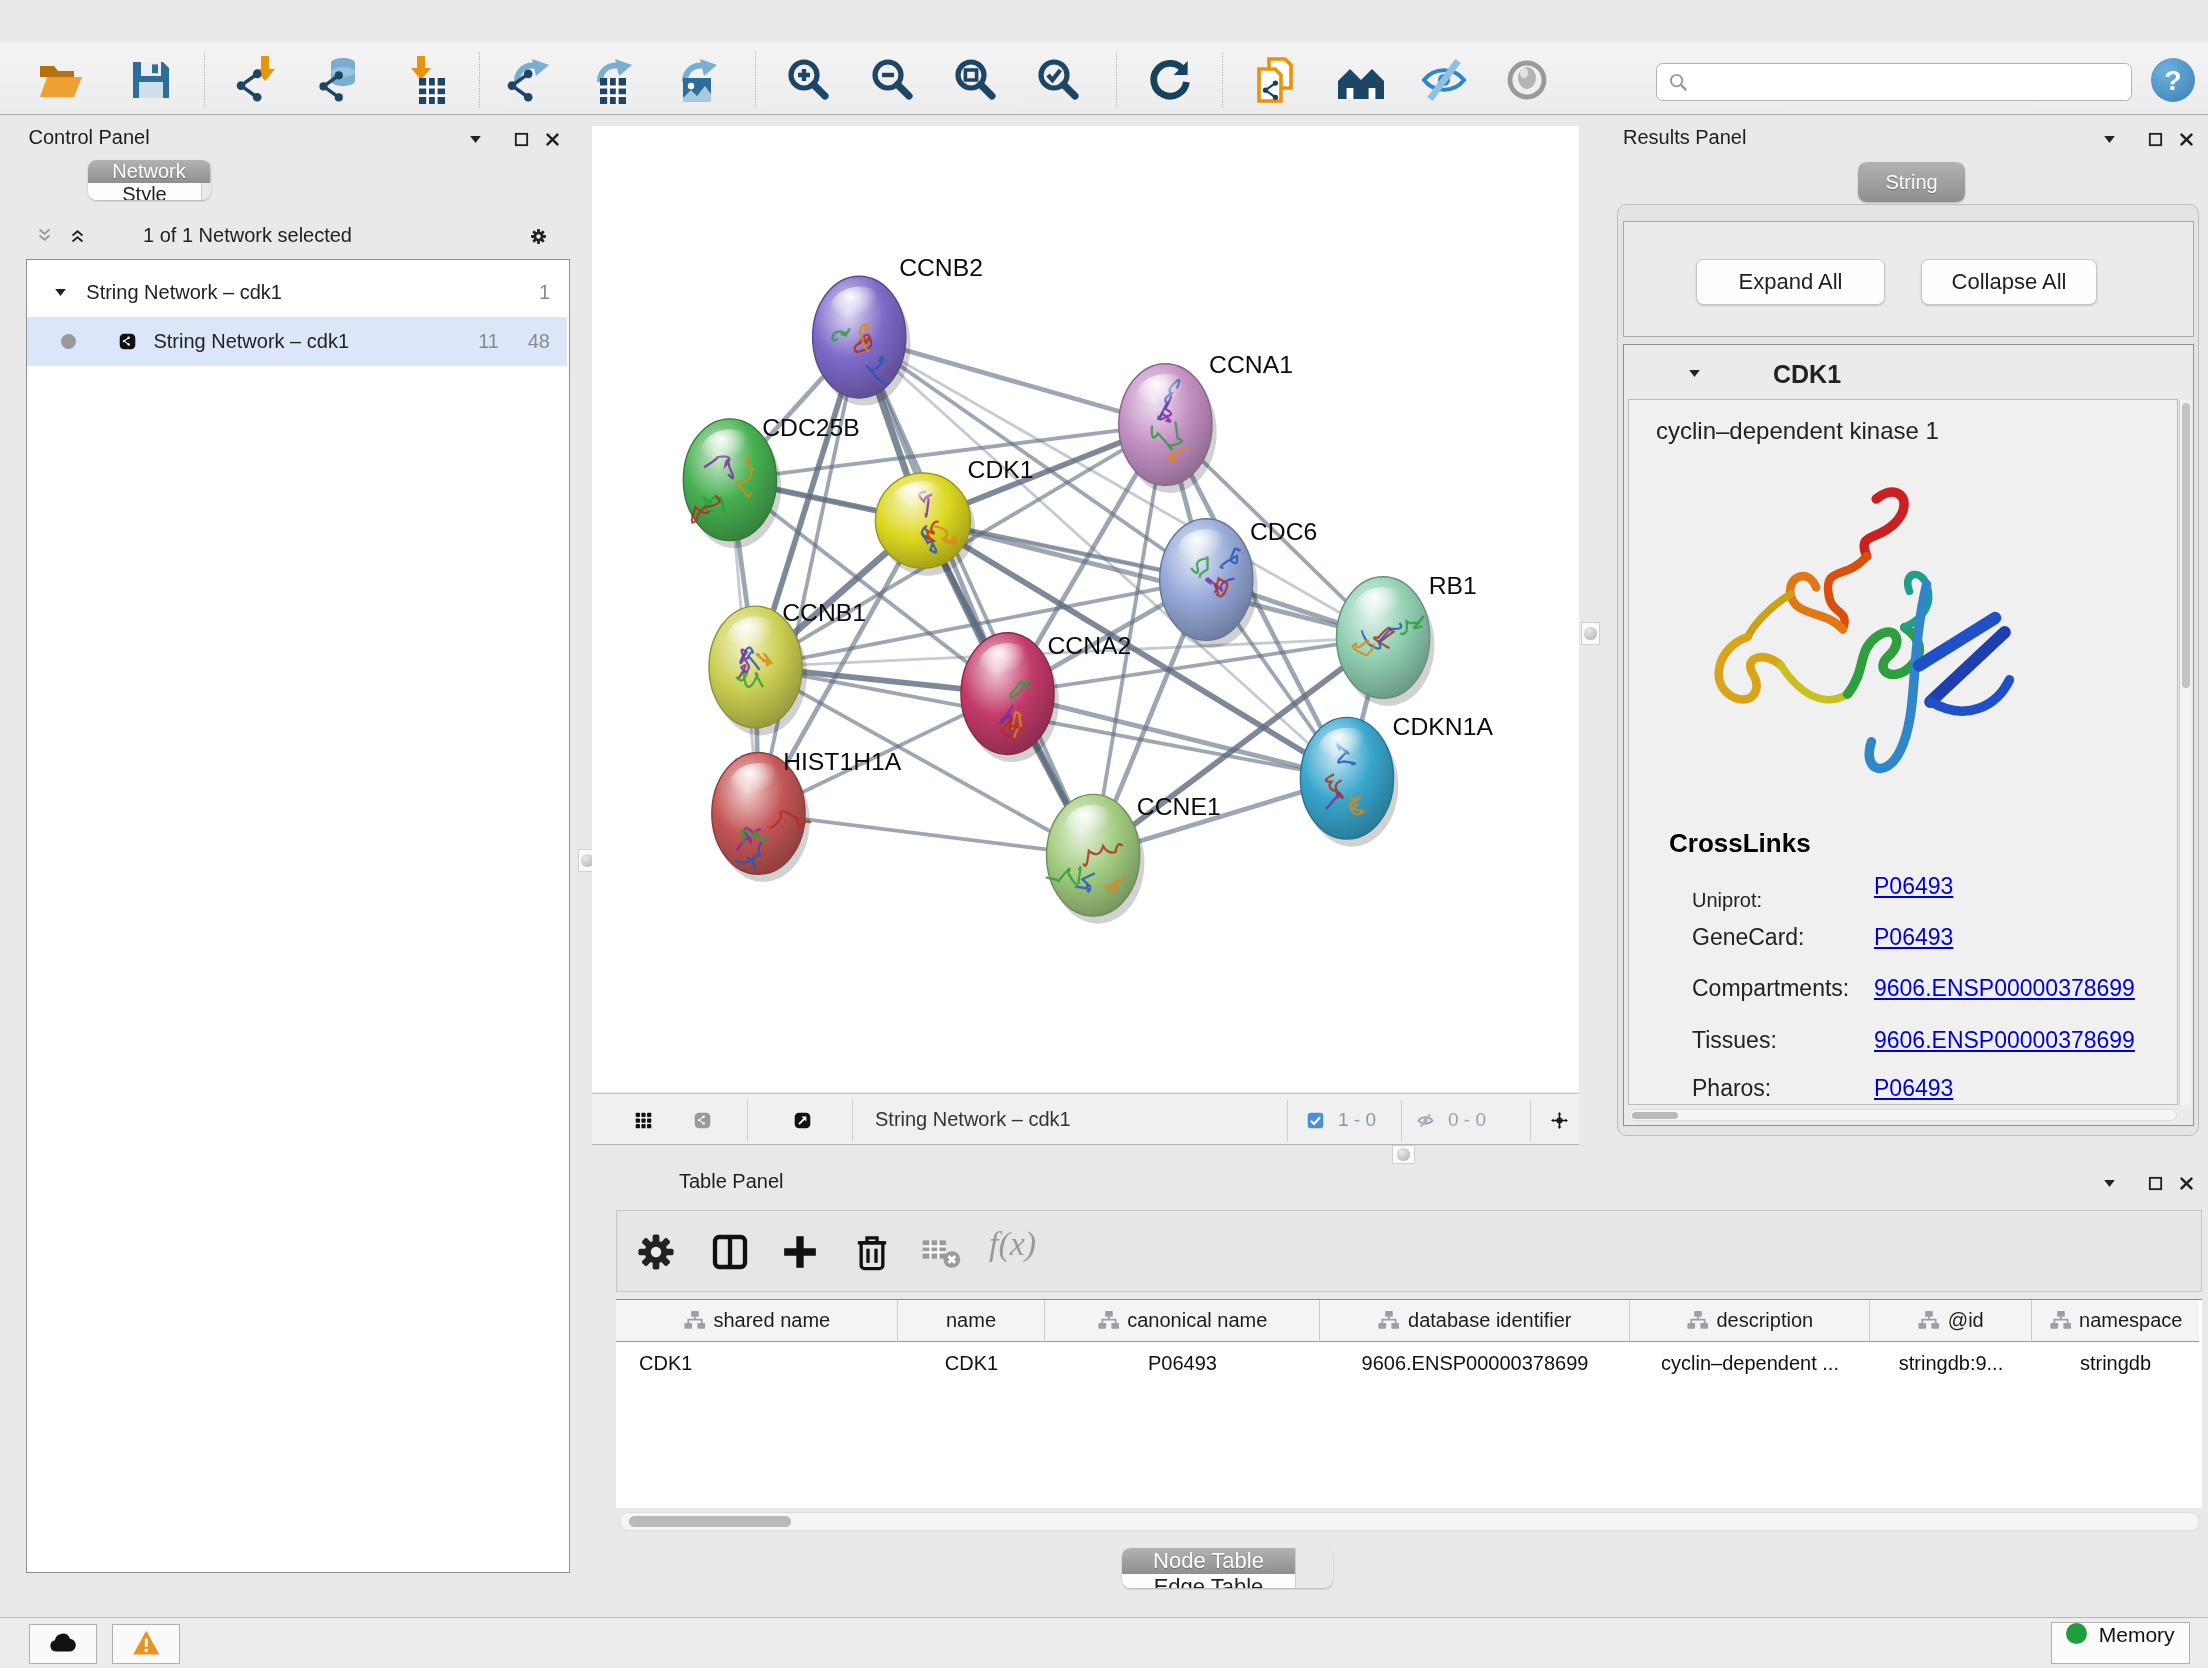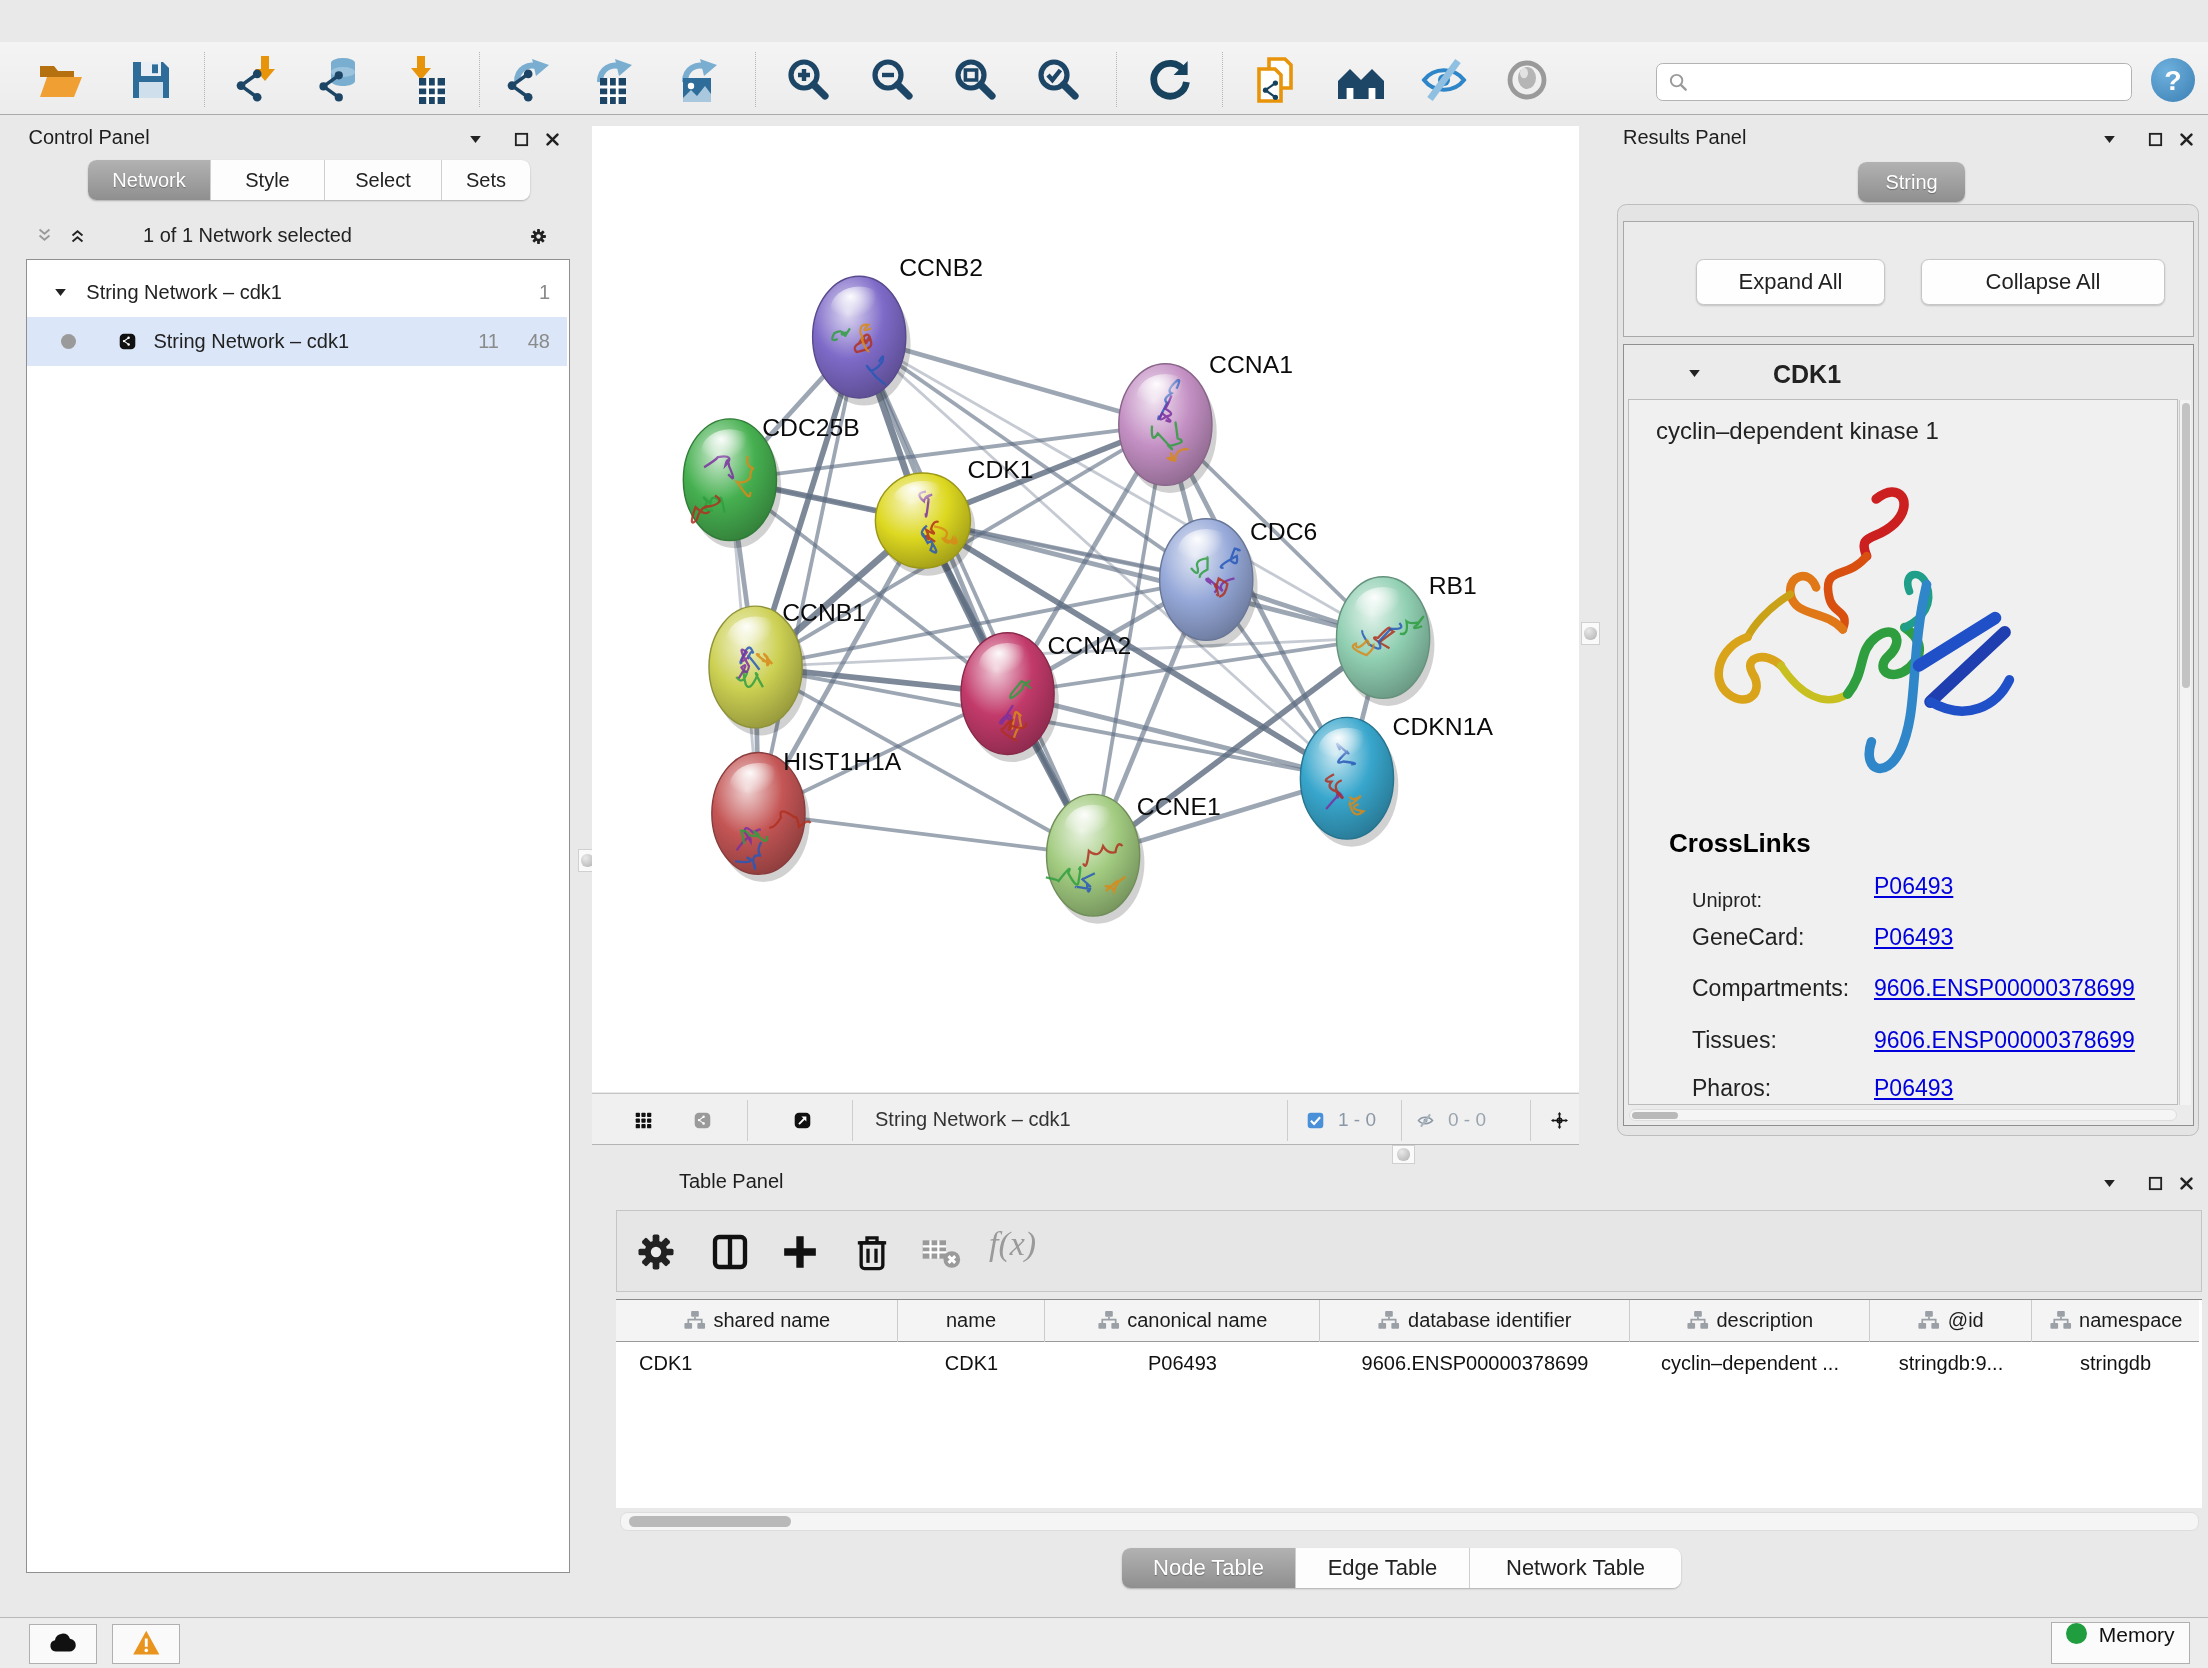--- a/index.html
+++ b/index.html
@@ -27,21 +27,21 @@
            background:radial-gradient(circle at 35% 30%,#6fb1dd,#3a7fb5);color:#fff;font-size:28.5px;
            font-weight:bold;display:flex;align-items:center;justify-content:center;}
 
   
   .phdr{font-size:20px;color:#1d1d1d;}
   .picon{position:absolute;width:25px;height:25px;display:flex;align-items:center;justify-content:center;}
   .picon svg{width:17px;height:17px;}
 
   
   .tabrow{position:absolute;display:flex;height:40px;border-radius:8.6px;overflow:hidden;
-          box-shadow:0 1px 1.9px rgba(0,0,0,.25);}
+          box-shadow:0 1px 1.9px rgba(0,0,0,.25);flex-direction:column;}
   .tab{height:40px;display:flex;align-items:center;justify-content:center;font-size:20px;
        background:#fdfdfd;color:#222;border-right:1px solid #cfcfcf;}
   .tab:last-child{border-right:none;}
   .tab.sel{background:linear-gradient(#b2b2b2,#8f8f8f);color:#fff;text-shadow:0 1px 1px rgba(0,0,0,.3);}
 
   
   .cp-list{left:26px;top:259px;width:544px;height:1314px;background:#fff;border:1.9px solid #8f8f8f;}
   .treerow{position:absolute;left:0;width:540px;height:49px;display:flex;align-items:center;font-size:20px;}
   .treerow.sel{background:#dbe7f8;}
   .num{color:#8a8a8a;}
@@ -666,21 +666,21 @@
       </svg>
     </span>
 
   <div class="tabrow" style="left:1858px;top:162px">
     <div class="tab sel" style="width:107px">String</div>
   </div>
 
   <div class="abs rp-outer"></div>
   <div class="abs rp-exbox"></div>
   <div class="rbtn" style="left:1696px;width:189px">Expand All</div>
-  <div class="rbtn" style="left:1921px;width:244px">Collapse All</div>
+  <div class="rbtn" style="left:1921px;width:176px">Collapse All</div>
 
   <div class="abs rp-cdkbox"></div>
   <span class="picon" style="left:1682px;top:361px">
       <svg viewBox="0 0 24 24">
         <path d="M4.5 7h15l-7.5 10z" fill="#222"></path>
       </svg>
     </span>
   <div class="abs" style="left:1773px;top:360px;font-size:25px;font-weight:bold">CDK1</div>
 
   <div class="abs rp-inner">

